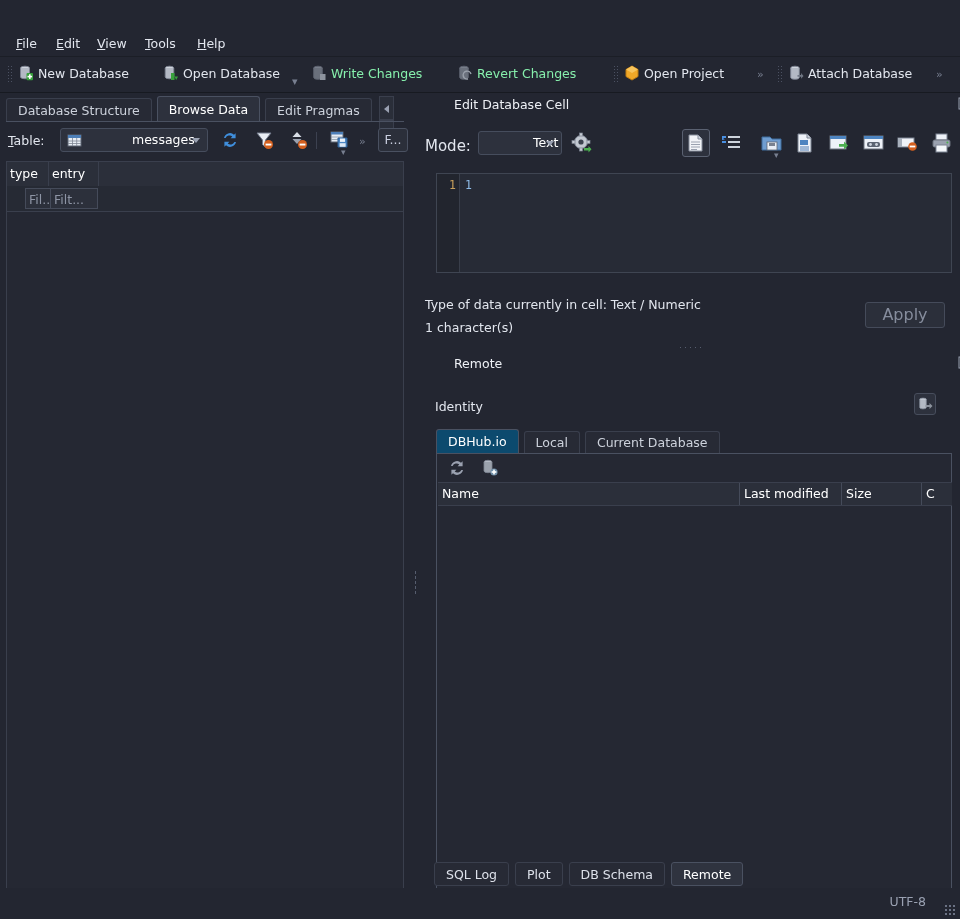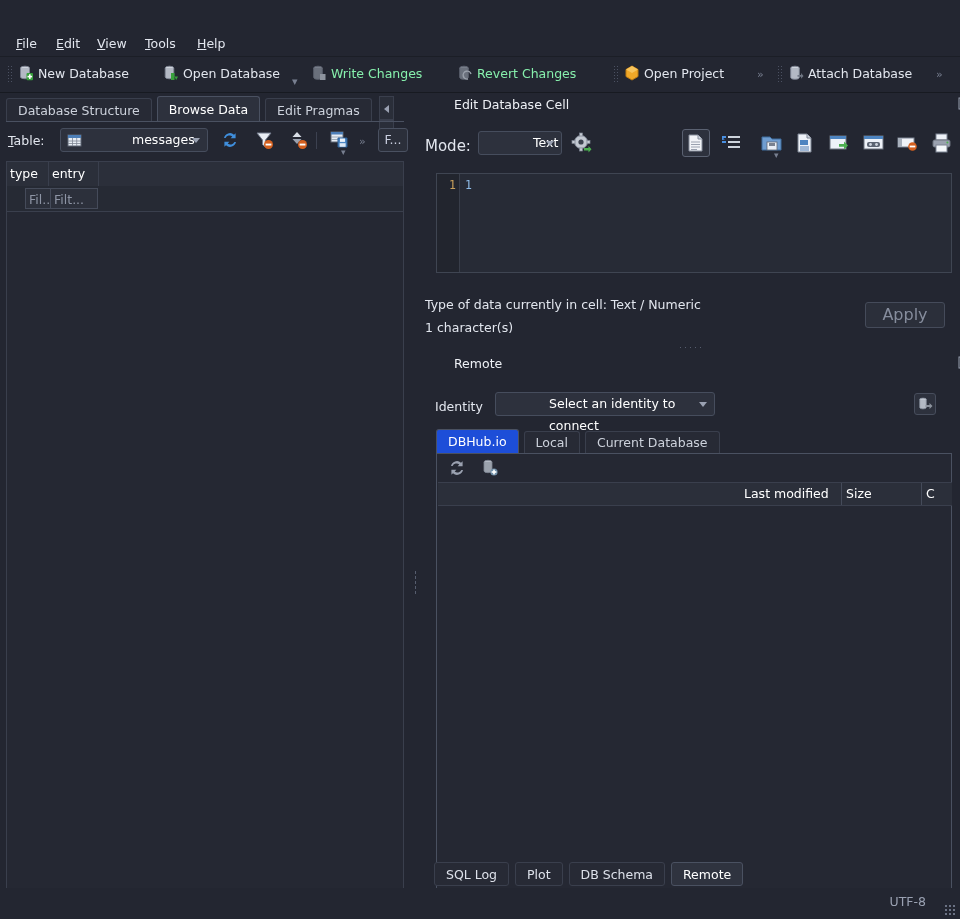--- a/index.html
+++ b/index.html
@@ -171,21 +171,21 @@
     position:absolute;width:22px;height:22px;background:#2d313d;border:1px solid #474d5c;
     border-radius:3px;box-sizing:border-box;cursor:default;
   }
 
   .rtabs{position:absolute;}
   .rtab{
     display:inline-block;height:22px;line-height:22px;padding:0 11px;background:#272a35;
     border:1px solid #3a3f4d;border-bottom:none;border-radius:3px 3px 0 0;color:#cdd2dc;
     font-size:12.5px;margin-right:1px;vertical-align:bottom;cursor:default;box-sizing:border-box;
   }
-  .rtab.sel{background:#1d4ed8;color:#ffffff;height:24px;line-height:24px;border-color:#4a5161;}
+  .rtab.sel{background:#0c4a6e;color:#ffffff;height:24px;line-height:24px;border-color:#4a5161;}
 
   .rbody{
     position:absolute;background:#252833;border:1px solid #4a5161;box-sizing:border-box;
   }
   .rtoolbar{position:absolute;left:0;top:0;width:100%;height:28px;}
   .rgridhdr{
     position:absolute;left:1px;height:22px;background:#2b2f3a;
     border-top:1px solid #3a3f4d;border-bottom:1px solid #3a3f4d;
   }
   .rh{
@@ -534,24 +534,20 @@
       <span class="dockbtn" style="left:522px;">
         <svg width="13" height="13" viewBox="0 0 13 13">
           <rect x="1" y="1" width="11" height="11" fill="none" stroke="#9aa1b2" stroke-width="1"></rect>
           <line x1="2" y1="2" x2="11" y2="11" stroke="#9aa1b2" stroke-width="1"></line>
           <line x1="11" y1="2" x2="2" y2="11" stroke="#9aa1b2" stroke-width="1"></line>
         </svg>
       </span>
     </div>
 
     <span class="idlabel" style="left:15px;top:306px;">Identity</span>
-    <div class="combo" style="left:75px;top:299px;width:220px;">
-      <span class="ctext" style="left:9px;">Select an identity to connect</span>
-      <span class="carrow"></span>
-    </div>
     <span class="sqbtn" style="left:494px;top:300px;">
       <svg width="18" height="18" viewBox="0 0 18 18" style="margin:2px;">
         <ellipse cx="6" cy="3.5" rx="3.3" ry="1.4" fill="#cfd4dd" stroke="#7e8593" stroke-width=".8"></ellipse>
         <path d="M2.7 3.5v8a3.3 1.4 0 0 0 6.6 0v-8" fill="#b3b9c4" stroke="#7e8593" stroke-width=".8"></path>
         <path d="M8.5 9 l4 0 0-2 3 3 -3 3 0-2 -4 0z" fill="#8d939e"></path>
       </svg>
     </span>
 
     <div class="rtabs" style="left:16px;top:336px;">
       <span class="rtab sel">DBHub.io</span>
@@ -572,20 +568,21 @@
             <ellipse cx="9" cy="6" rx="4" ry="1.7" fill="#b4bac5" stroke="#7e8593" stroke-width=".8"></ellipse>
             <path d="M5 6v9a4 1.7 0 0 0 8 0V6" fill="#9aa1ac" stroke="#7e8593" stroke-width=".8"></path>
             <circle cx="15" cy="16" r="3.6" fill="#6f8ea8"></circle>
             <rect x="14.2" y="13.6" width="1.6" height="4.8" fill="#fff"></rect>
             <rect x="12.6" y="15.2" width="4.8" height="1.6" fill="#fff"></rect>
           </svg>
         </span>
       </div>
 
       <div class="rgridhdr" style="top:28px;width:514px;">
+        <span class="rh" style="left:0;width:302px;">Name</span>
         <span class="rh" style="left:302px;width:102px;">Last modified</span>
         <span class="rh" style="left:404px;width:80px;">Size</span>
         <span class="rh" style="left:484px;width:30px;border-right:none;">C</span>
       </div>
 
       <div class="hscroll" style="left:1px;bottom:1px;width:513px;">
         
       </div>
     </div>
 

